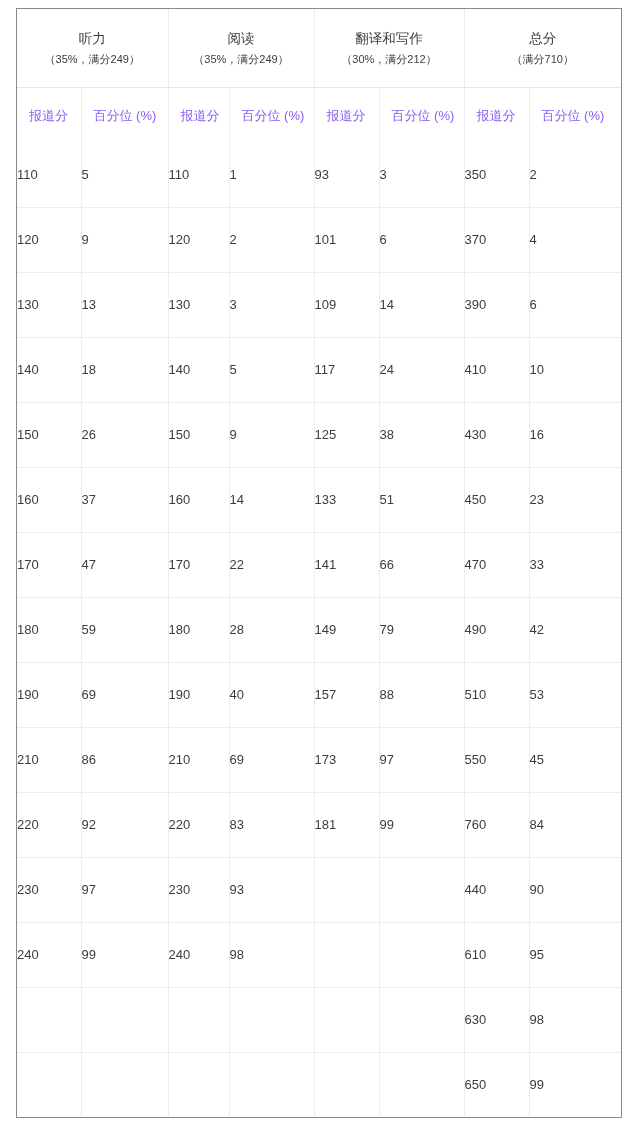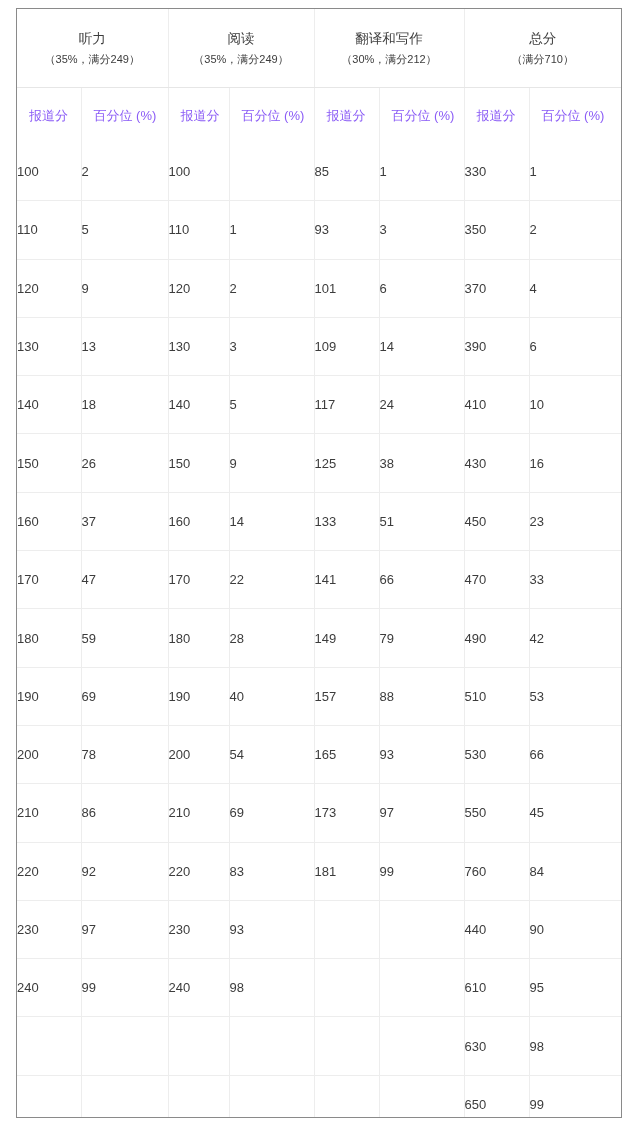--- a/index.html
+++ b/index.html
@@ -134,30 +134,20 @@
         <th class="grp-start">报道分</th>
         <th>百分位 (%)</th>
         <th class="grp-start">报道分</th>
         <th>百分位 (%)</th>
         <th class="grp-start">报道分</th>
         <th>百分位 (%)</th>
       </tr>
     </thead>
     <tbody id="table-body">
         <tr>
-          <td class="grp-start">100</td>
-          <td>2</td>
-          <td class="grp-start">100</td>
-          <td></td>
-          <td class="grp-start">85</td>
-          <td>1</td>
-          <td class="grp-start">330</td>
-          <td>1</td>
-        </tr>
-        <tr>
           <td class="grp-start">110</td>
           <td>5</td>
           <td class="grp-start">110</td>
           <td>1</td>
           <td class="grp-start">93</td>
           <td>3</td>
           <td class="grp-start">350</td>
           <td>2</td>
         </tr>
         <tr>
@@ -234,30 +224,20 @@
           <td class="grp-start">190</td>
           <td>69</td>
           <td class="grp-start">190</td>
           <td>40</td>
           <td class="grp-start">157</td>
           <td>88</td>
           <td class="grp-start">510</td>
           <td>53</td>
         </tr>
         <tr>
-          <td class="grp-start">200</td>
-          <td>78</td>
-          <td class="grp-start">200</td>
-          <td>54</td>
-          <td class="grp-start">165</td>
-          <td>93</td>
-          <td class="grp-start">530</td>
-          <td>66</td>
-        </tr>
-        <tr>
           <td class="grp-start">210</td>
           <td>86</td>
           <td class="grp-start">210</td>
           <td>69</td>
           <td class="grp-start">173</td>
           <td>97</td>
           <td class="grp-start">550</td>
           <td>45</td>
         </tr>
         <tr>

